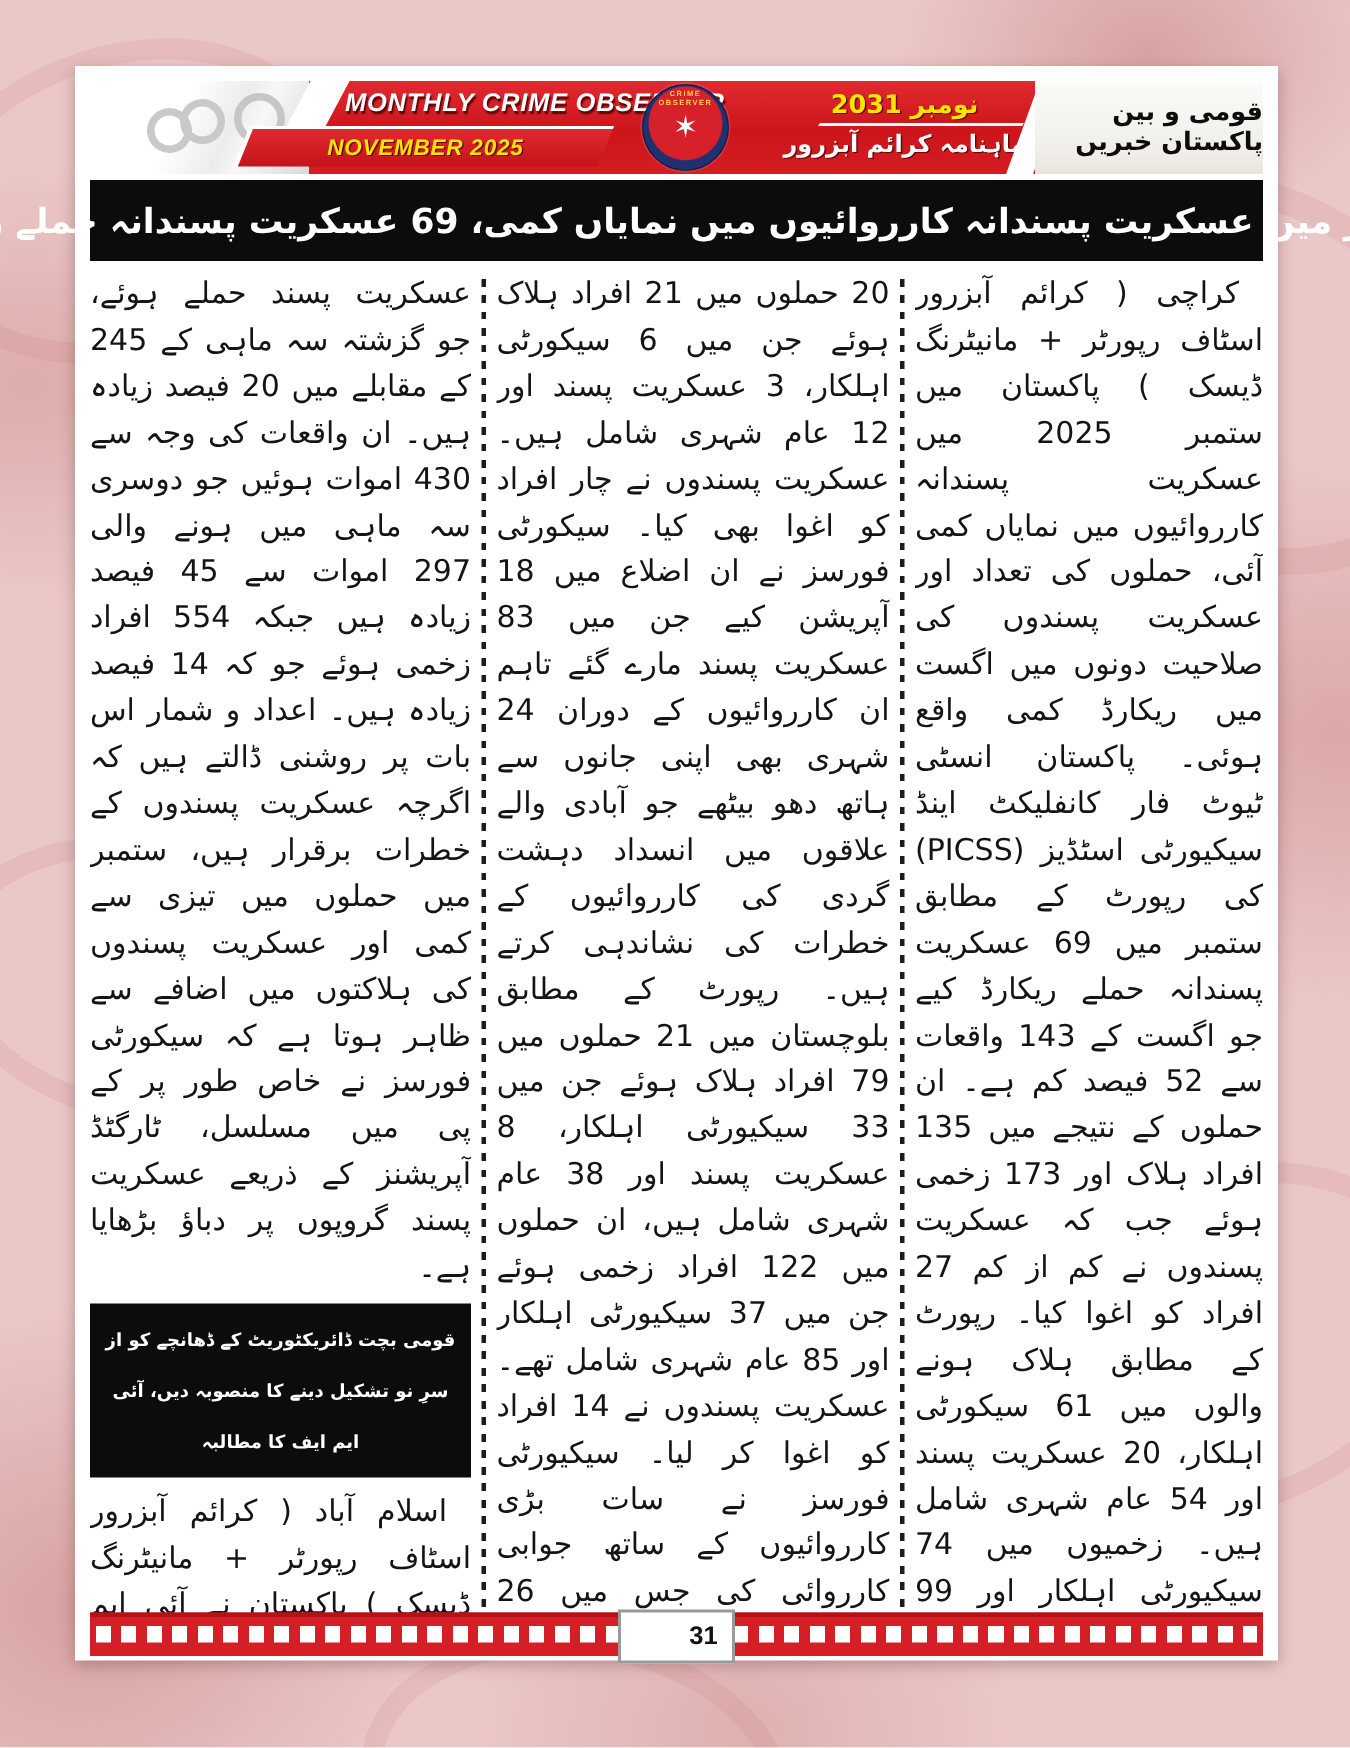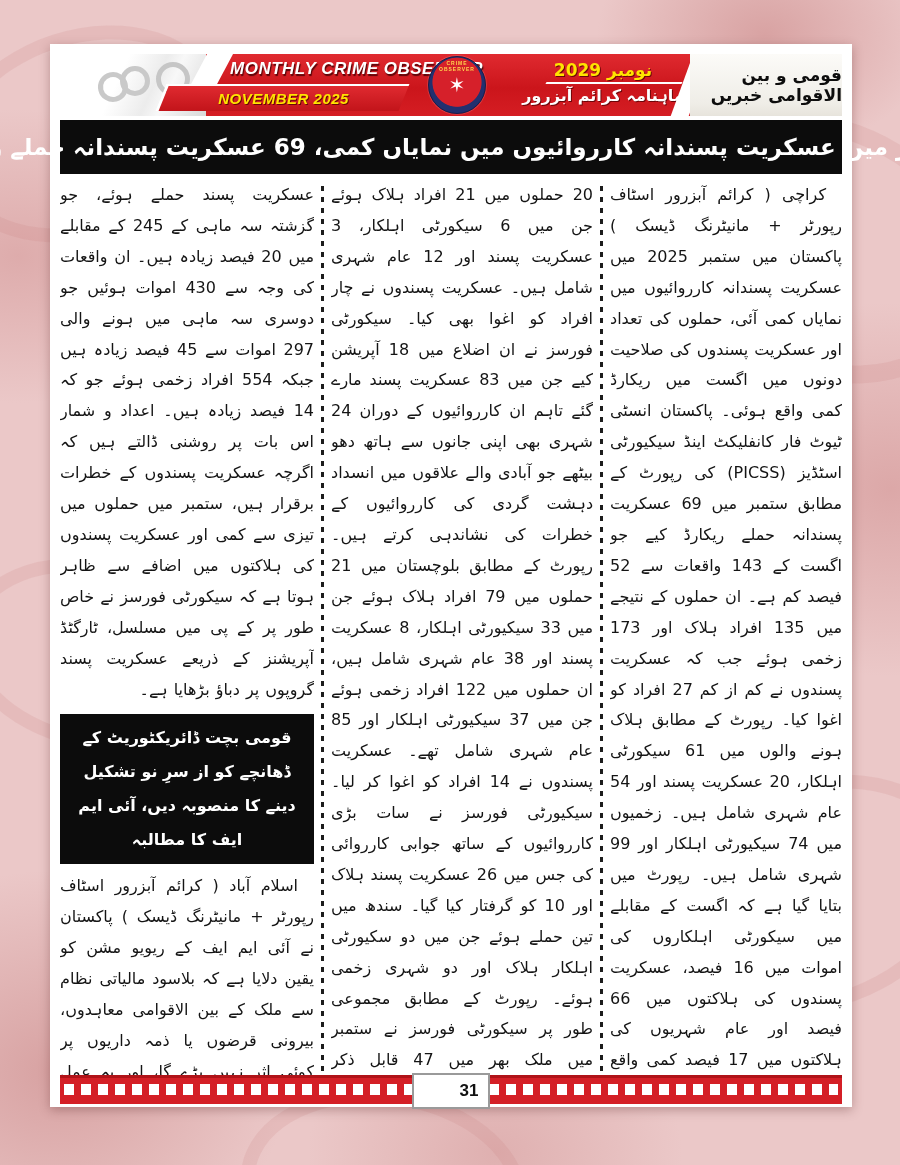--- a/index.html
+++ b/index.html
@@ -118,28 +118,28 @@
   .vsep{
     flex:0 0 3px;margin:6px 7px 0 7px;
     background-image:repeating-linear-gradient(to bottom,#1c1c1c 0 5px,transparent 5px 11px);
   }
   .col{overflow:hidden;}
   .col.c1{flex:0 0 232px;}
   .col.c2{flex:0 0 262px;}
   .col.c3{flex:1;}
   .urdu{
     direction:rtl;text-align:justify;color:#141414;
-    font-size:16px;line-height:30.9px;word-spacing:1px;
+    font-size:20px;line-height:30.9px;word-spacing:1px;
   }
   .indent{text-indent:16px;}
 
   
   .sub-headline{
     margin:9px 0 7px 0;background:#0c0c0c;color:#fff;direction:rtl;
-    text-align:center;font-weight:bold;font-size:16px;line-height:34px;
+    text-align:center;font-weight:bold;font-size:12px;line-height:34px;
     padding:7px 6px;
   }
 
   
   .footer-bar{
     position:absolute;left:10px;right:10px;bottom:3px;height:26px;
     background:#d41f26;border-top:3px solid #b01318;
   }
   .footer-bar .squares{
     position:absolute;left:4px;right:4px;top:6px;height:11px;
@@ -182,28 +182,28 @@
           <span>NOVEMBER 2025</span>
         </div>
       </div>
 
       <div class="logo">
         <div class="ring-text">CRIME OBSERVER</div>
         <div class="emblem">✶</div>
       </div>
 
       <div class="ur-block">
-        <div class="ur-date">نومبر 2029</div>
+        <div class="ur-date">نومبر 2031</div>
         <div class="ur-rule"></div>
         <div class="ur-title">ماہنامہ کرائم آبزرور</div>
       </div>
     </div>
 
     <div class="hdr-right">
-      <div class="section-label">قومی و بین الاقوامی خبریں</div>
+      <div class="section-label">قومی و بین پاکستان خبریں</div>
     </div>
   </div>
 
   <div class="headline-bar">
     <div class="headline-text">ستمبر میں عسکریت پسندانہ کارروائیوں میں نمایاں کمی، 69 عسکریت پسندانہ حملے ریکارڈ</div>
   </div>
 
   <div class="cols">
 
     <div class="col c1">

